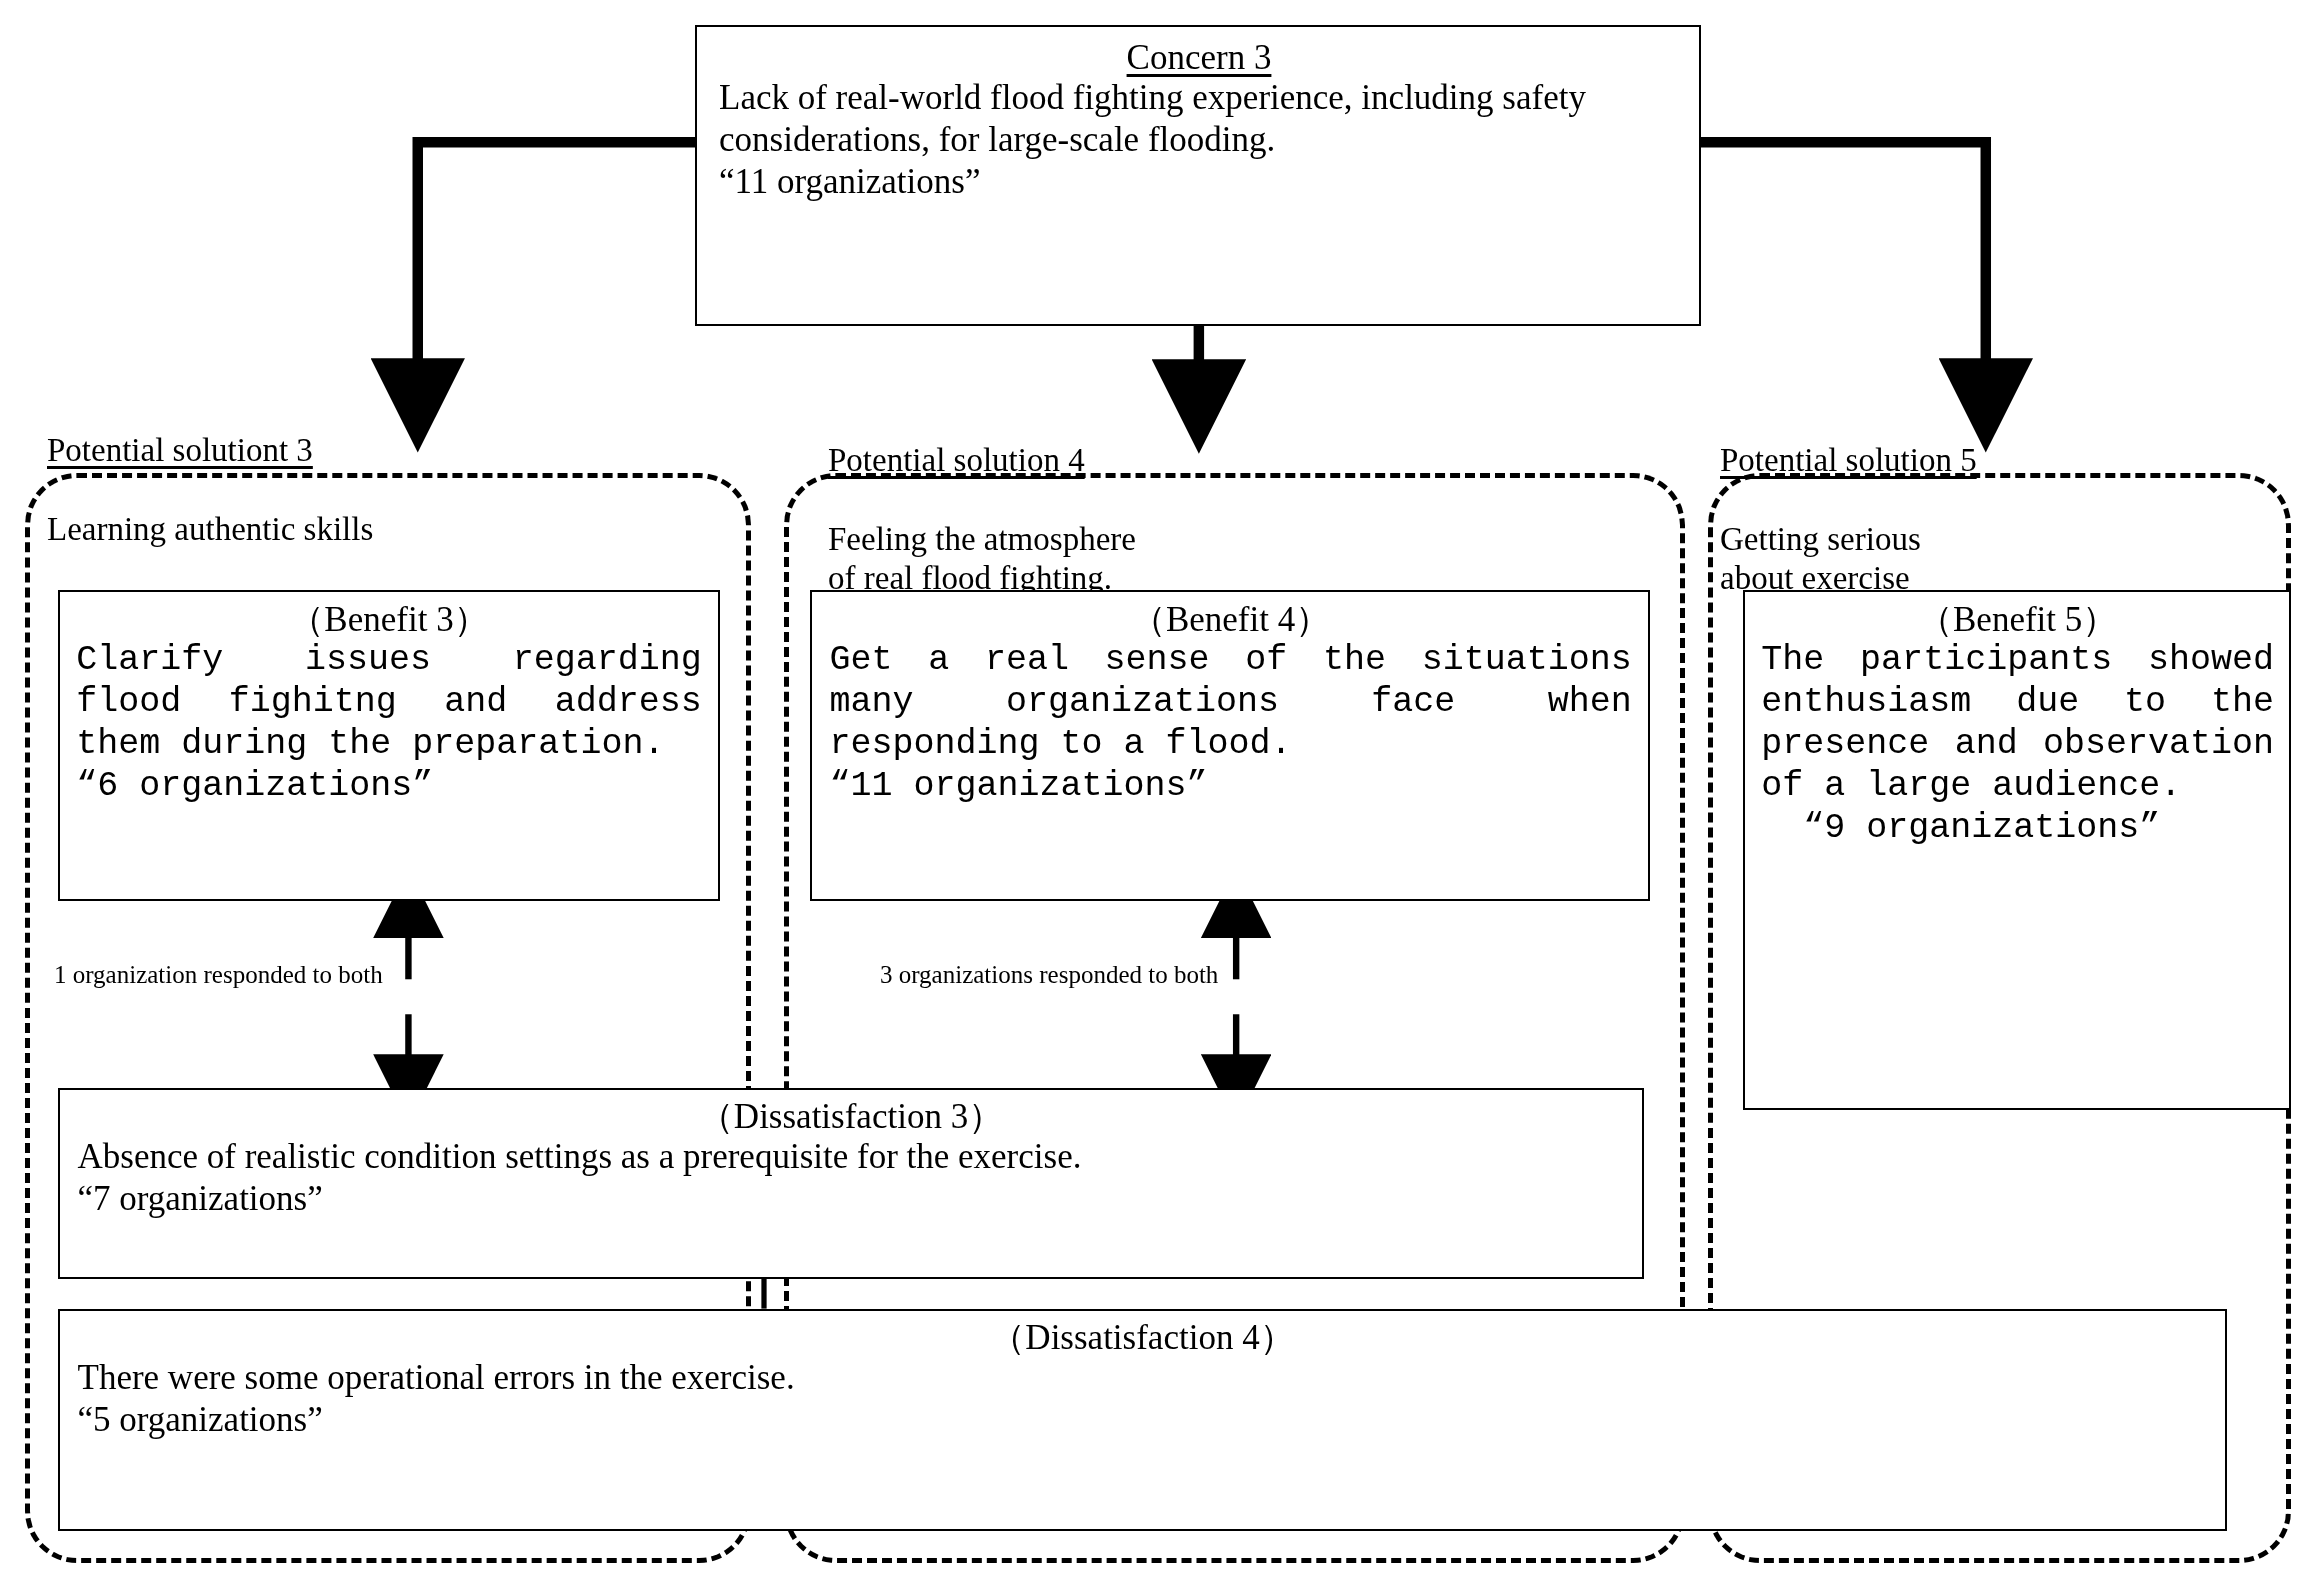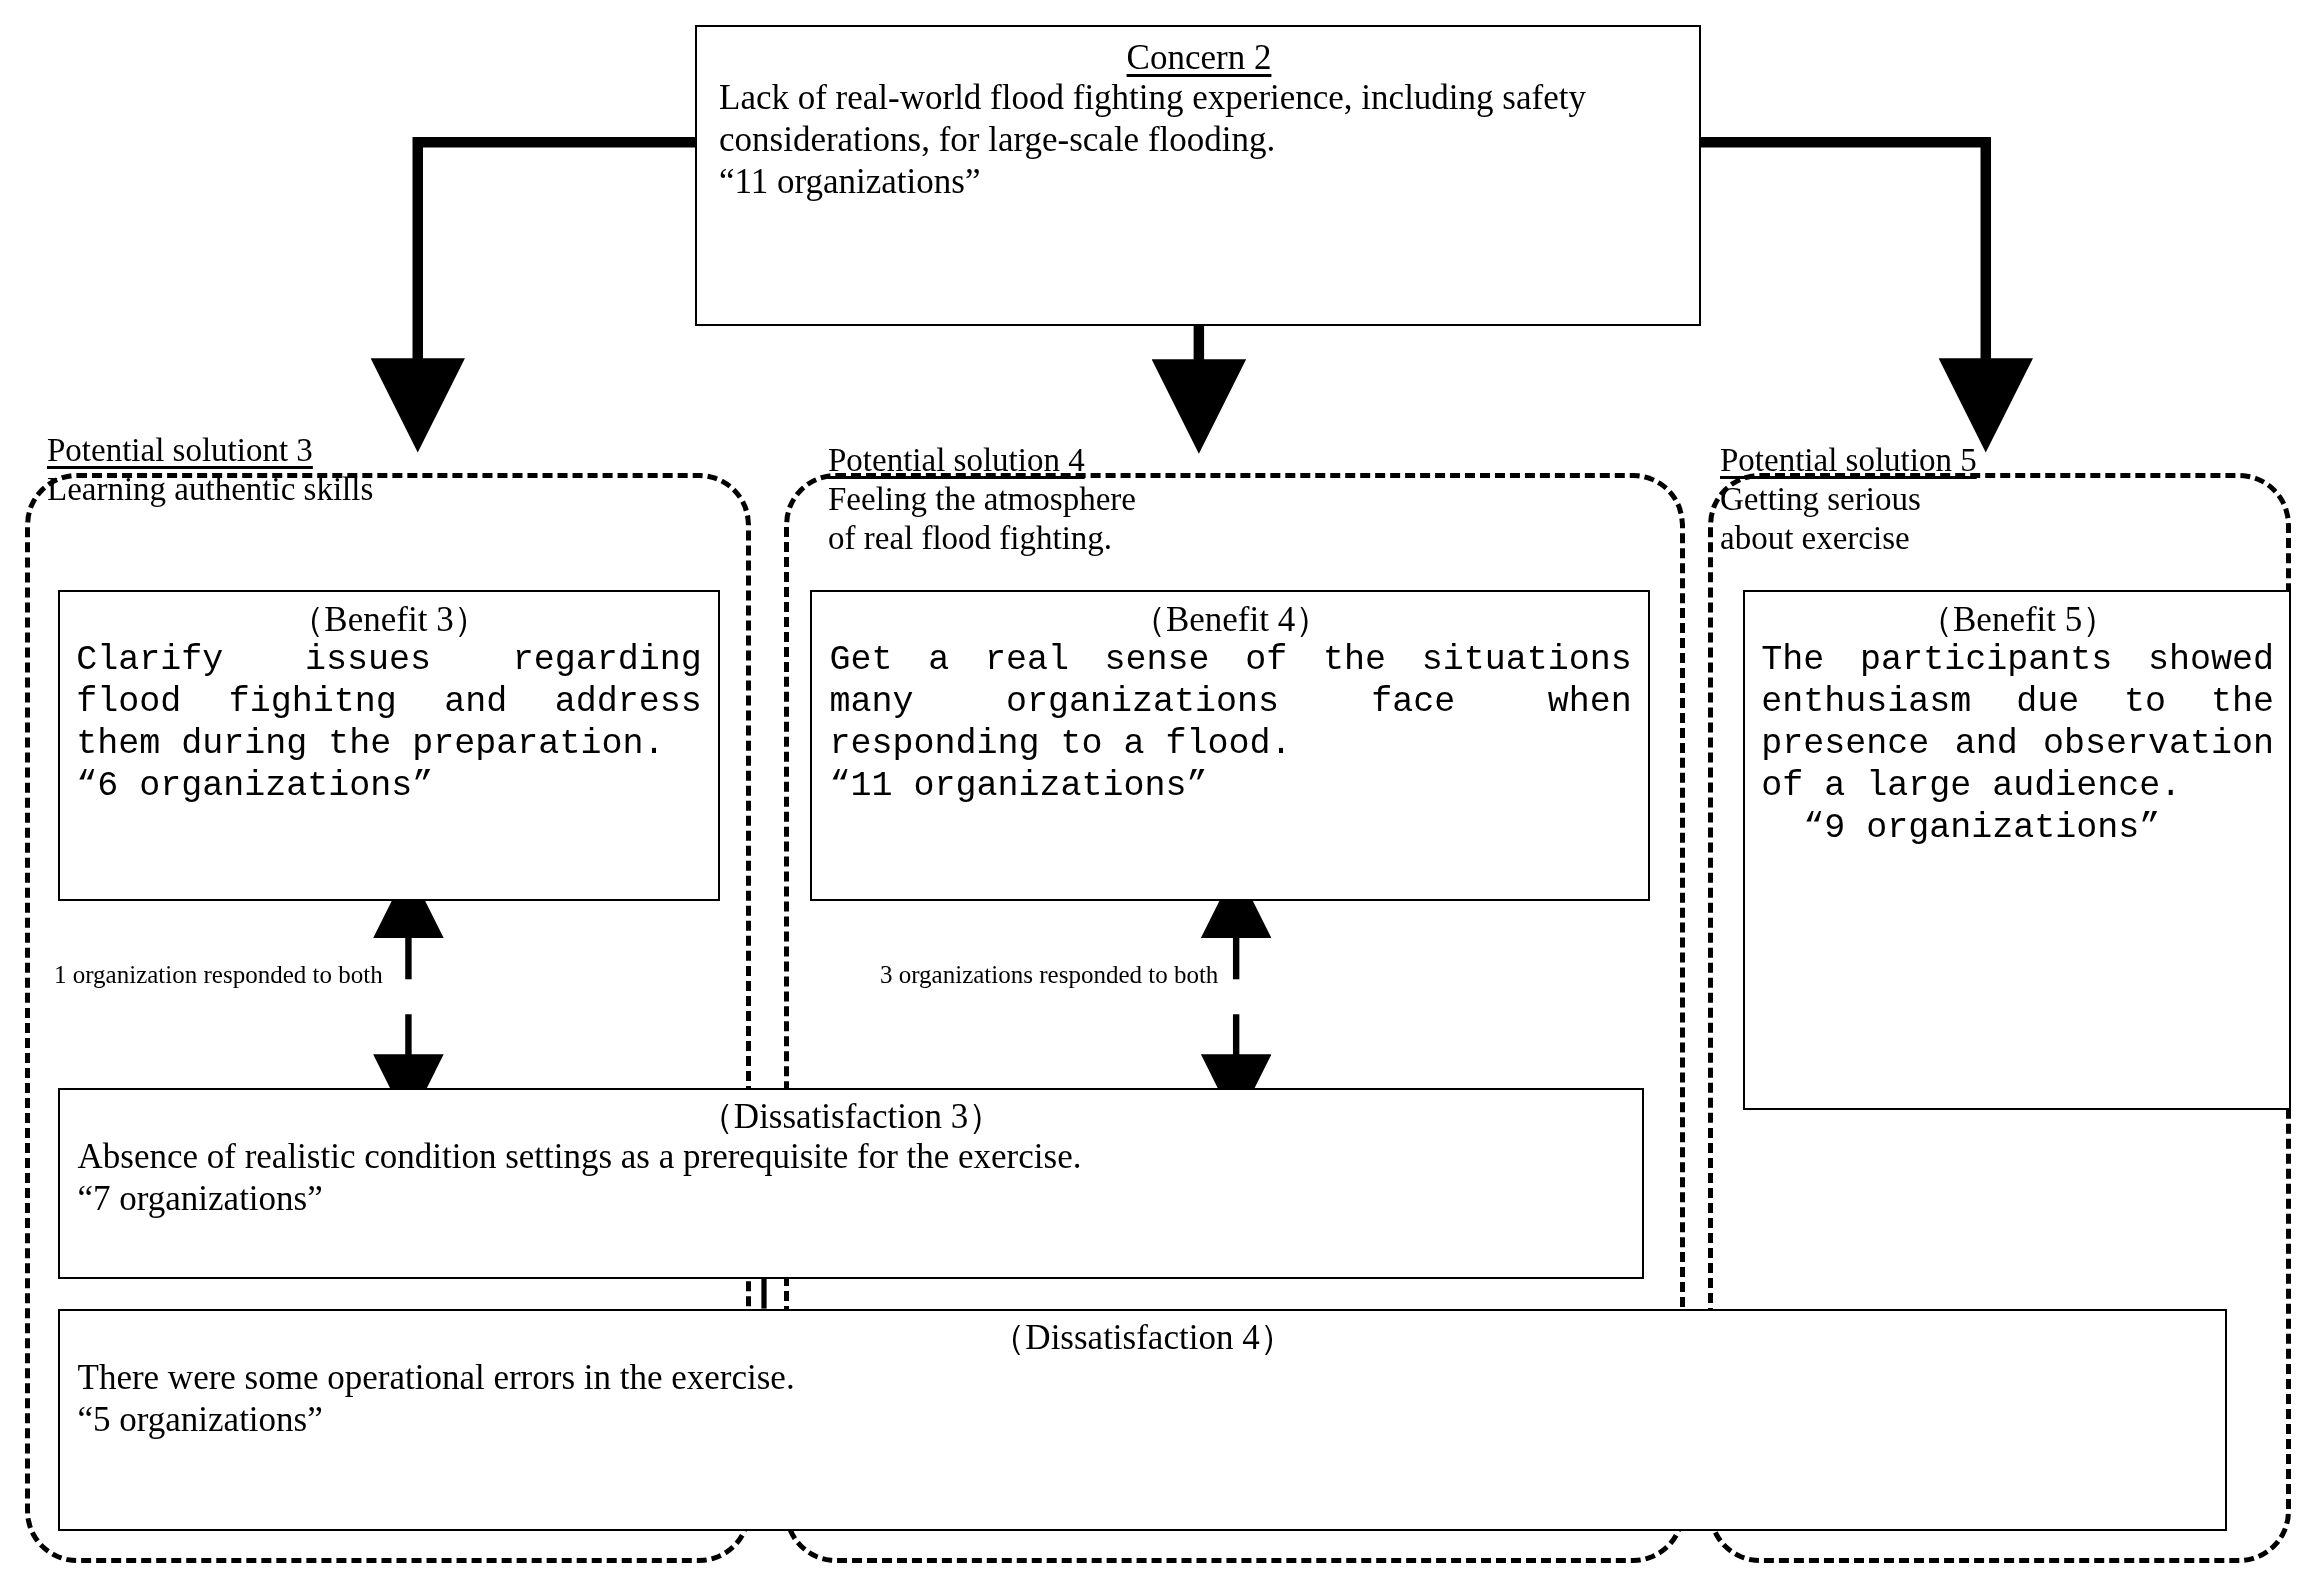--- a/index.html
+++ b/index.html
@@ -67,21 +67,21 @@
     text-align:left;
     font-size:33px;
     line-height:1.18;
   }
   .col-head .name{
     text-decoration:underline;
     text-underline-offset:5.2px;
     text-decoration-thickness:2.9px;
     display:inline-block;
   }
-  .col-head .desc{ display:block; }
+  .col-head .desc{ display:block;margin-top:40px; }
 
   
   .edge-caption{
     position:absolute;
     font-size:25px;
     line-height:1.1;
     text-align:center;
     white-space:nowrap;
   }
 </style>
@@ -115,21 +115,21 @@
     <path d="M700,1740 L700,1866" fill="none" stroke="#000" stroke-width="11" marker-end="url(#arrowSm)"></path>
 
     <path d="M2120,1680 L2120,1552" fill="none" stroke="#000" stroke-width="11" marker-end="url(#arrowSm)"></path>
 
     <path d="M2120,1740 L2120,1866" fill="none" stroke="#000" stroke-width="11" marker-end="url(#arrowSm)"></path>
 
     <path d="M1310,2193 L1310,2245" fill="none" stroke="#000" stroke-width="9"></path>
   </svg>
 
   <div class="solid-box" style="left:695px; top:24.5px; width:1006px; height:301px; padding:11.7px 20px 0 22px;">
-    <div class="box-title ul">Concern 2</div>
+    <div class="box-title ul">Concern 3</div>
     <div class="box-body left">Lack of real-world flood fighting experience, including safety considerations, for large-scale flooding.
 “11 organizations”</div>
   </div>
 
   <div class="col-head" style="left:47px; top:431px; width:682px;">
     <span class="name">Potential solutiont 3</span>
     <span class="desc">Learning authentic skills</span>
   </div>
 
   <div class="col-head" style="left:828px; top:402px; width:816px; white-space:pre-line;">

